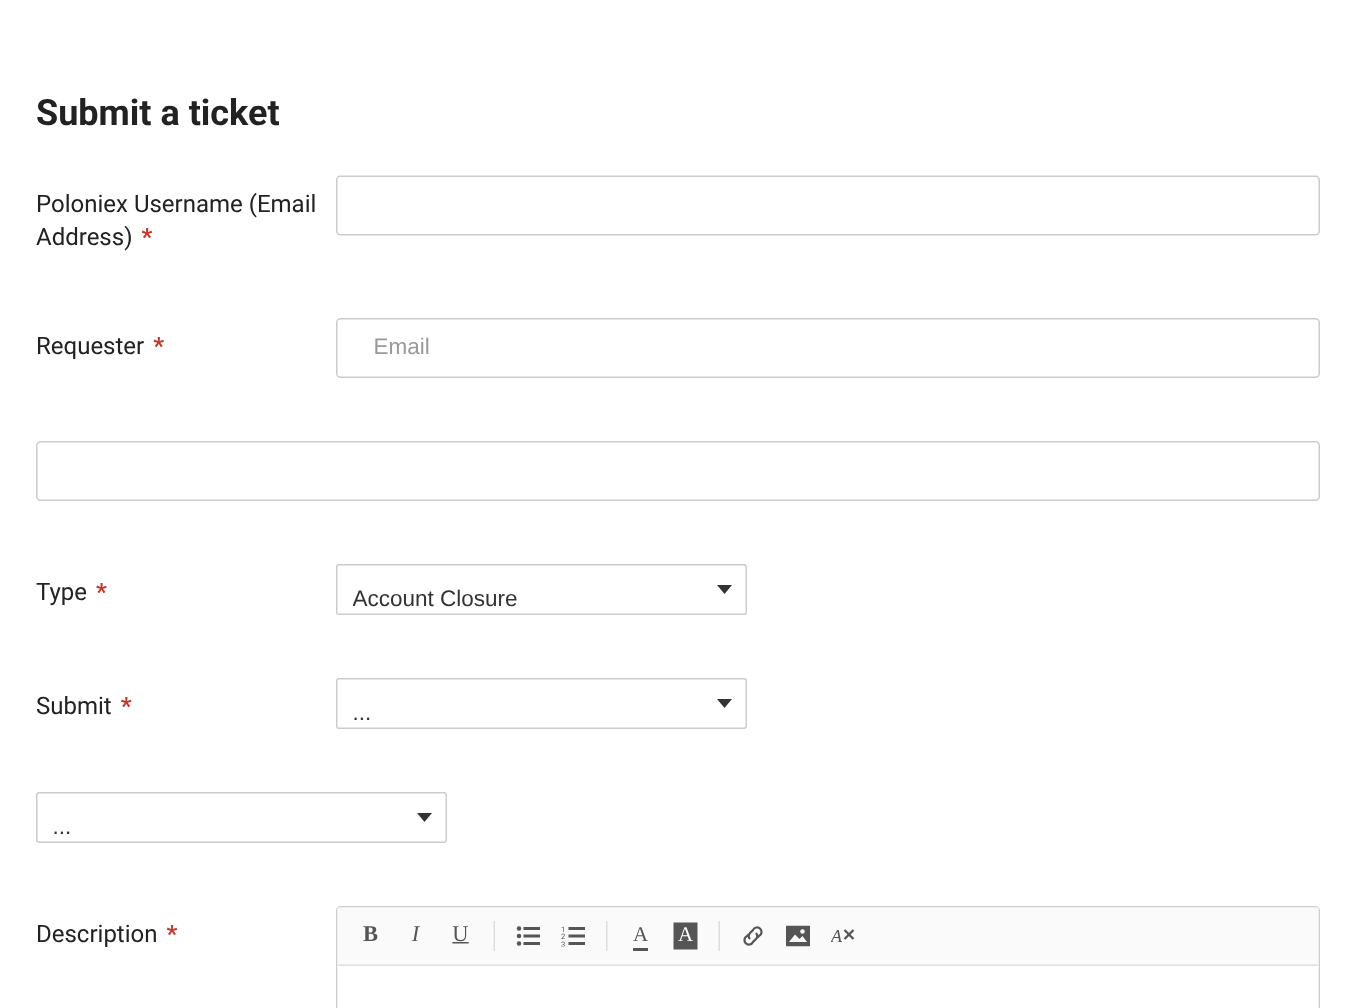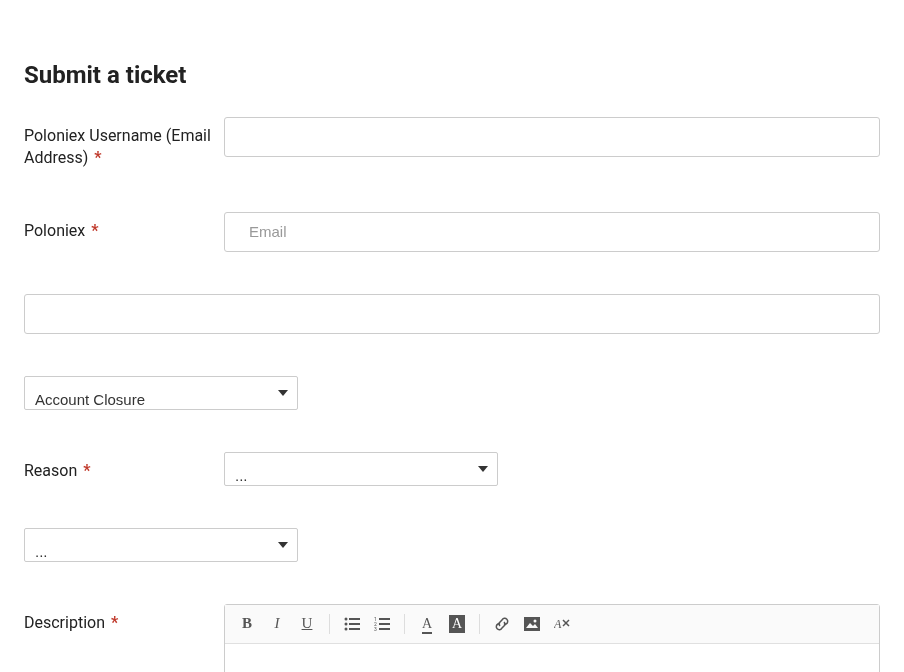--- a/index.html
+++ b/index.html
@@ -130,48 +130,52 @@
     <span>Poloniex Username (Email Address)</span>
     <span class="required-star">*</span>
   </div>
   <div class="form-input-col">
     <input type="text" placeholder="" style="">
   </div>
 </div>
 
 <div class="form-row">
   <div class="form-label-col">
-    <span>Poloniex</span>
+    <span>Requester</span>
     <span class="required-star">*</span>
   </div>
   <div class="form-input-col">
     <input type="email" placeholder="Email" style="">
   </div>
 </div>
 
 <div class="form-row">
   <div class="form-input-col">
     <input type="text" placeholder="" style="">
   </div>
 </div>
 
 <div class="form-row">
+  <div class="form-label-col">
+    <span>Type</span>
+    <span class="required-star">*</span>
+  </div>
   <div class="form-input-col">
     <div class="select-wrap">
       <select>
         <option>Account Closure</option>
       </select>
       <span class="select-caret"></span>
     </div>
   </div>
 </div>
 
 <div class="form-row">
   <div class="form-label-col">
-    <span>Reason</span>
+    <span>Submit</span>
     <span class="required-star">*</span>
   </div>
   <div class="form-input-col">
     <div class="select-wrap">
       <select>
         <option>...</option>
       </select>
       <span class="select-caret"></span>
     </div>
   </div>

